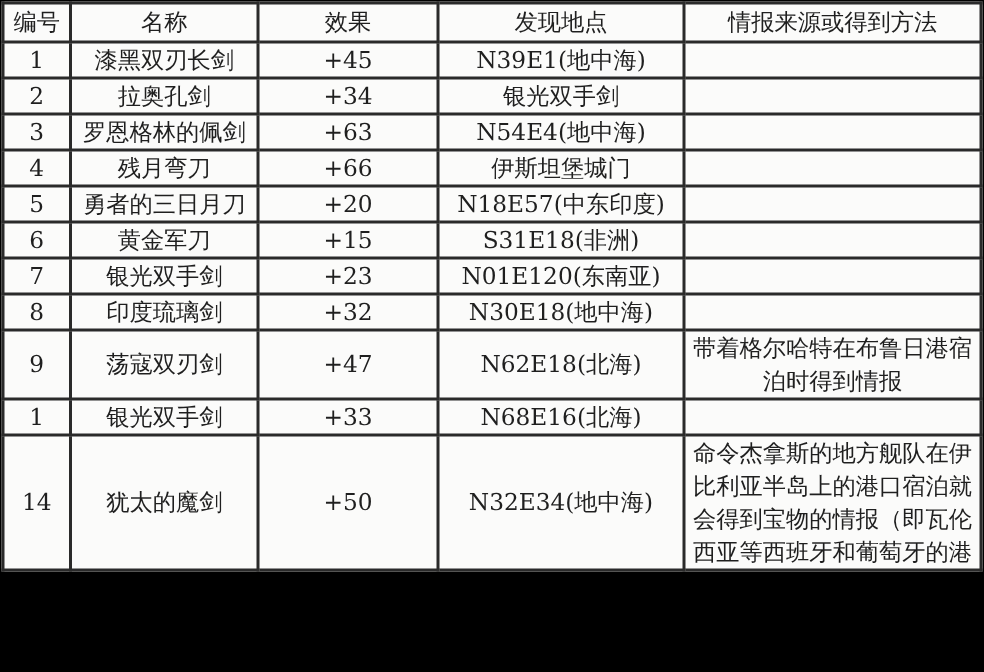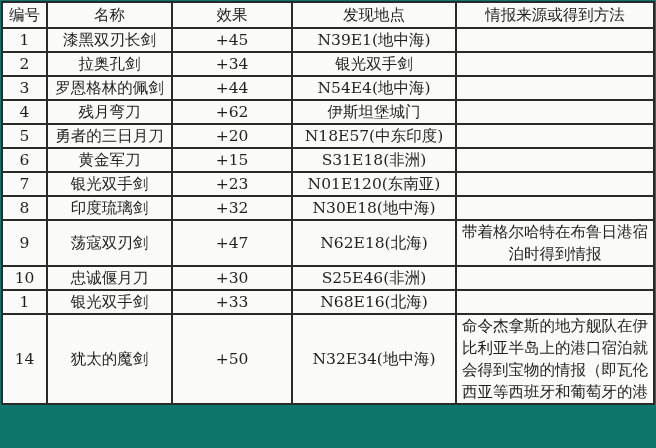--- a/index.html
+++ b/index.html
@@ -5,21 +5,21 @@
   html, body {
     margin: 0;
     padding: 0;
     background: #ffffff;
   }
   #screen {
     position: relative;
     width: 656px;
     height: 448px;
     overflow: hidden;
-    background: #0f766e;
+    background: #000000;
     font-family: "DejaVu Serif", "Liberation Serif", serif;
     color: #1f1f1f;
   }
   table.treasure {
     border-collapse: collapse;
     table-layout: fixed;
     width: 652px;
     margin: 1px 0 0 1px;
     background: #fbfbfa;
   }
@@ -78,28 +78,28 @@
         <tr>
           <td>2</td>
           <td>拉奥孔剑</td>
           <td>+34</td>
           <td>银光双手剑</td>
           <td></td>
         </tr>
         <tr>
           <td>3</td>
           <td>罗恩格林的佩剑</td>
-          <td>+44</td>
+          <td>+63</td>
           <td>N54E4(地中海)</td>
           <td></td>
         </tr>
         <tr>
           <td>4</td>
           <td>残月弯刀</td>
-          <td>+62</td>
+          <td>+66</td>
           <td>伊斯坦堡城门</td>
           <td></td>
         </tr>
         <tr>
           <td>5</td>
           <td>勇者的三日月刀</td>
           <td>+20</td>
           <td>N18E57(中东印度)</td>
           <td></td>
         </tr>
@@ -125,27 +125,20 @@
           <td></td>
         </tr>
         <tr>
           <td>9</td>
           <td>荡寇双刃剑</td>
           <td>+47</td>
           <td>N62E18(北海)</td>
           <td>带着格尔哈特在布鲁日港宿泊时得到情报</td>
         </tr>
         <tr>
-          <td>10</td>
-          <td>忠诚偃月刀</td>
-          <td>+30</td>
-          <td>S25E46(非洲)</td>
-          <td></td>
-        </tr>
-        <tr>
           <td>1</td>
           <td>银光双手剑</td>
           <td>+33</td>
           <td>N68E16(北海)</td>
           <td></td>
         </tr>
         <tr>
           <td>14</td>
           <td>犹太的魔剑</td>
           <td>+50</td>

